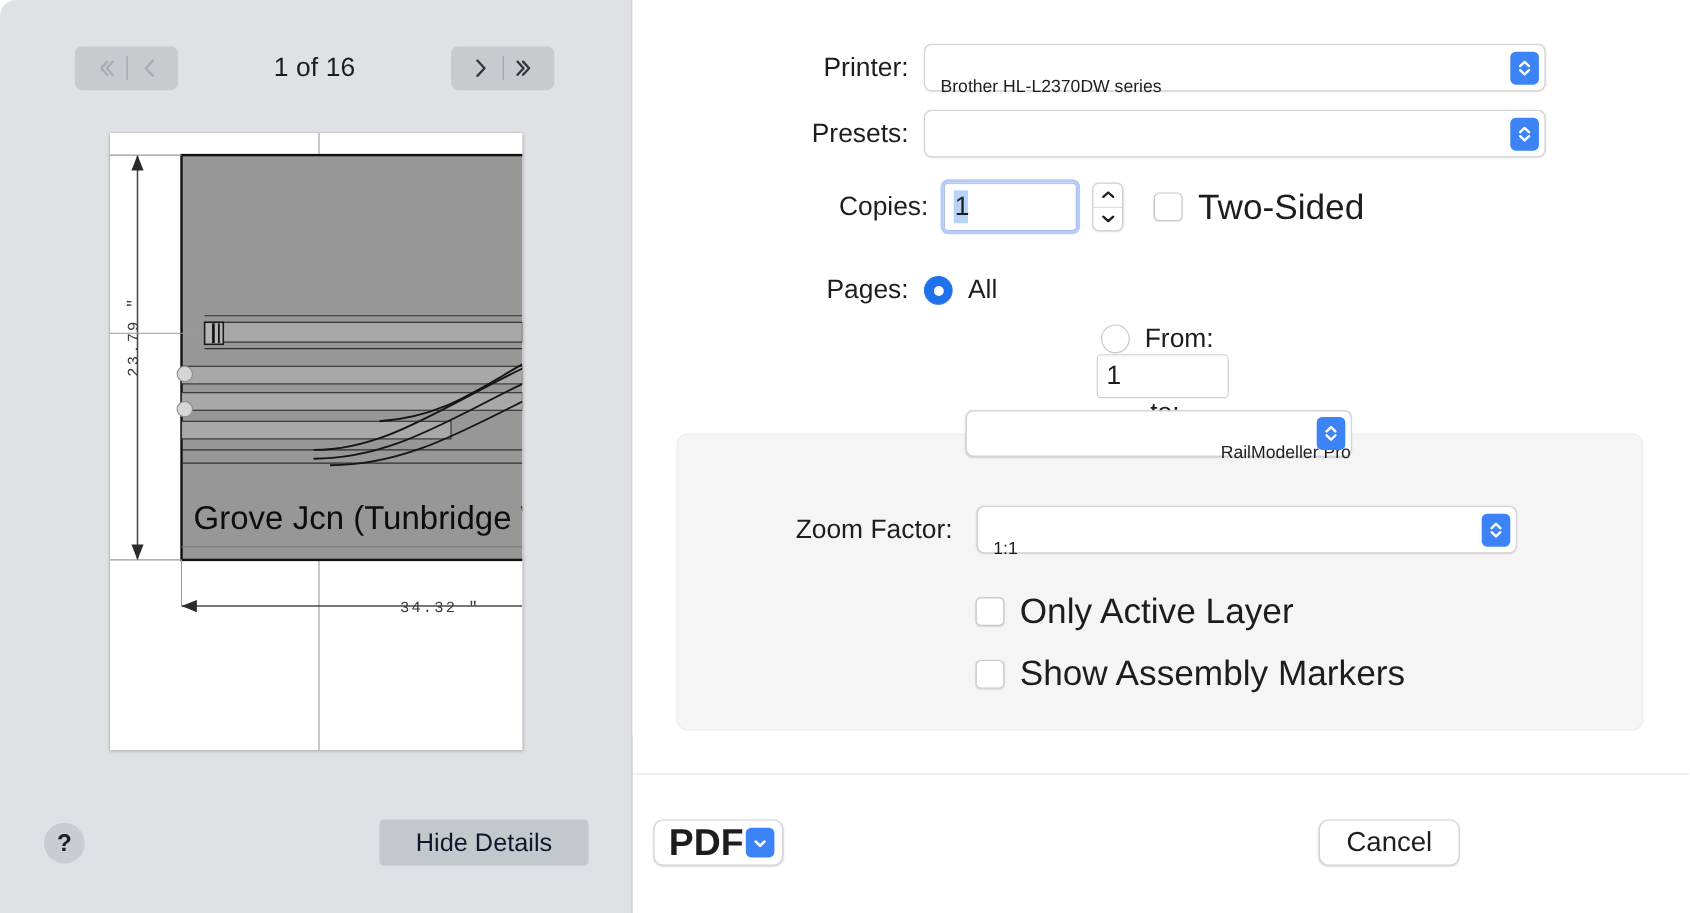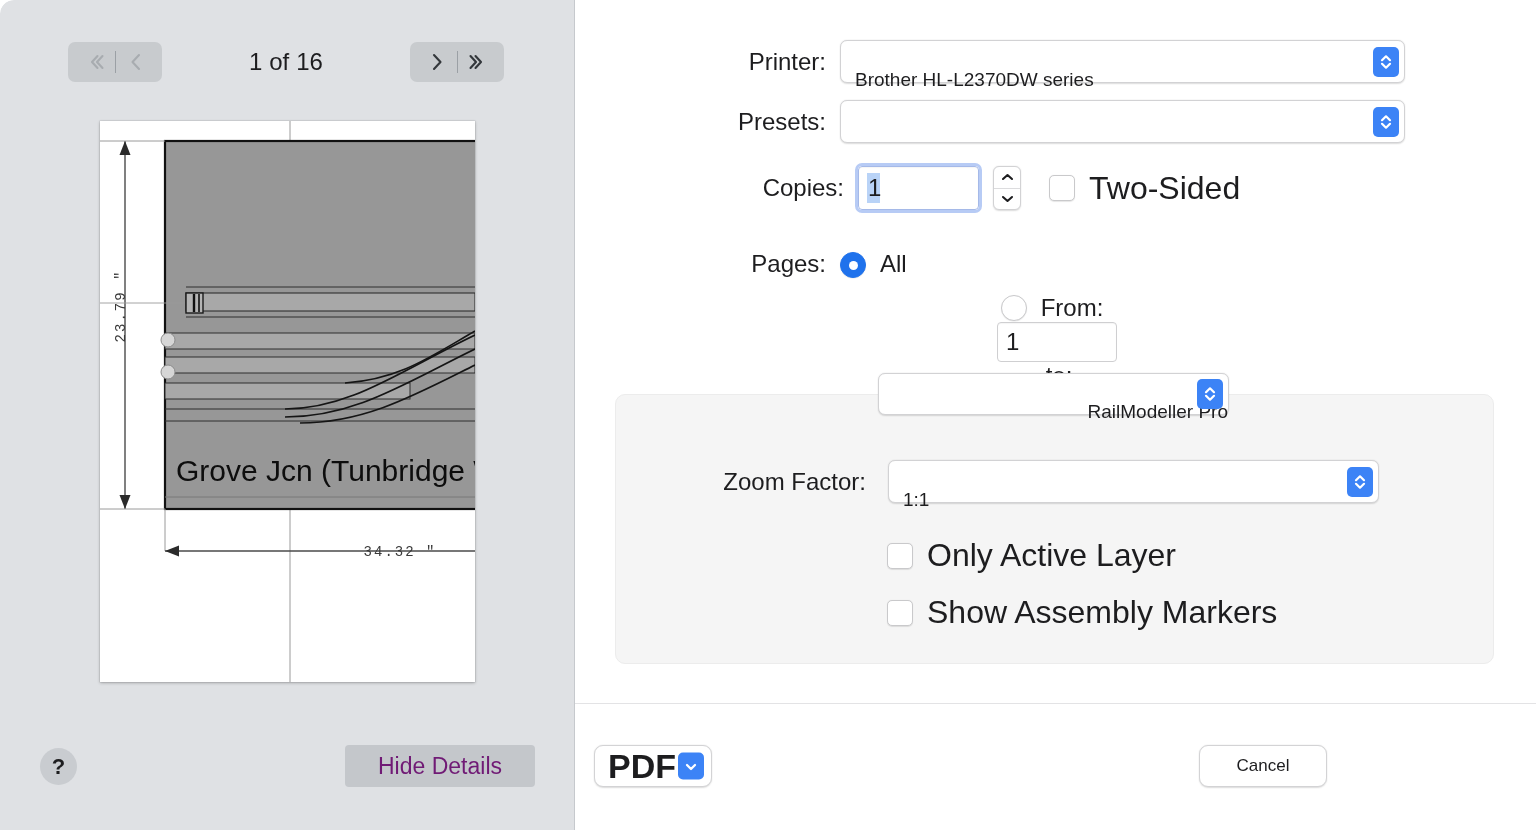--- a/index.html
+++ b/index.html
@@ -131,21 +131,21 @@
   #hide-details-button {
     position: absolute;
     left: 345px;
     top: 745px;
     width: 190px;
     height: 42px;
     border-radius: 4px;
     background: #c4c7cb;
     border: none;
     font-size: 23px;
-    color: #701a75;
+    color: #0f172a;
     cursor: default;
     font-family: "Liberation Sans", sans-serif;
   }
 
   
   #options-panel {
     position: relative;
     width: 961px;
     height: 668px;
     background: #ffffff;
@@ -169,21 +169,21 @@
     position: relative;
     background: #ffffff;
     border: 1px solid #d2d2d4;
     border-radius: 7px;
     box-shadow: 0 0.5px 1.5px rgba(0,0,0,0.14);
     display: flex;
     align-items: center;
     cursor: default;
   }
   .popup-value {
-    font-size: 19px;
+    font-size: 16px;
     color: #1d1d1f;
     padding-left: 14px;
     white-space: nowrap;
     overflow: hidden;
     margin-top: 36px;
   }
   .popup-arrows {
     position: absolute;
     right: 5px;
     top: 50%;
@@ -328,21 +328,21 @@
     left: 0;
     top: 703px;
     width: 961px;
     height: 1px;
     background: #e3e3e5;
   }
 
   .action-btn {
     position: absolute;
     border-radius: 9px;
-    font-size: 17px;
+    font-size: 25px;
     cursor: default;
     font-family: "Liberation Sans", sans-serif;
     text-align: center;
   }
   #cancel-button {
     left: 624px;
     top: 745px;
     width: 128px;
     height: 42px;
     background: #ffffff;
@@ -552,21 +552,21 @@
         </div>
       </div>
       <div class="checkbox-row" style="margin-left:28px;">
         <span class="checkbox-box"></span>
         <span class="checkbox-label">Two-Sided</span>
       </div>
     </div>
 
     <div class="form-row" style="left:0; top:250px; width:900px;">
       <div class="row-label" style="width:251px;">Pages:</div>
-      <div class="radio-row" style="margin-left:14px;align-items:flex-end;">
+      <div class="radio-row" style="margin-left:14px;">
         <span class="radio-circle selected">
           <span class="radio-dot"></span>
         </span>
         <span class="radio-label">All</span>
       </div>
     </div>
 
     <div class="form-row" style="left:0; top:294px; width:940px;flex-direction:column;">
       <div class="row-label" style="width:251px;"></div>
       <div class="radio-row" style="margin-left:14px;">

